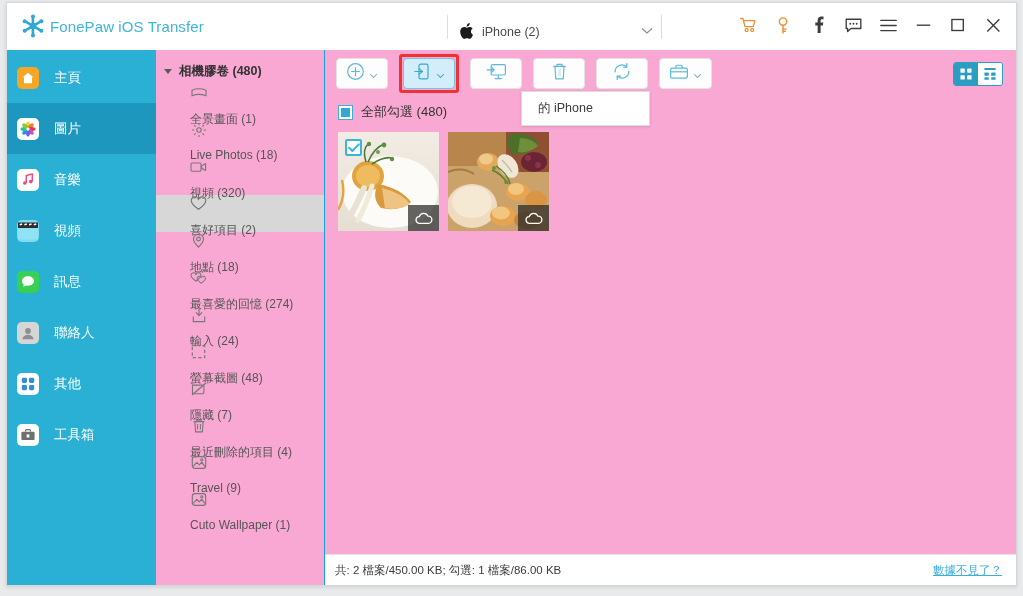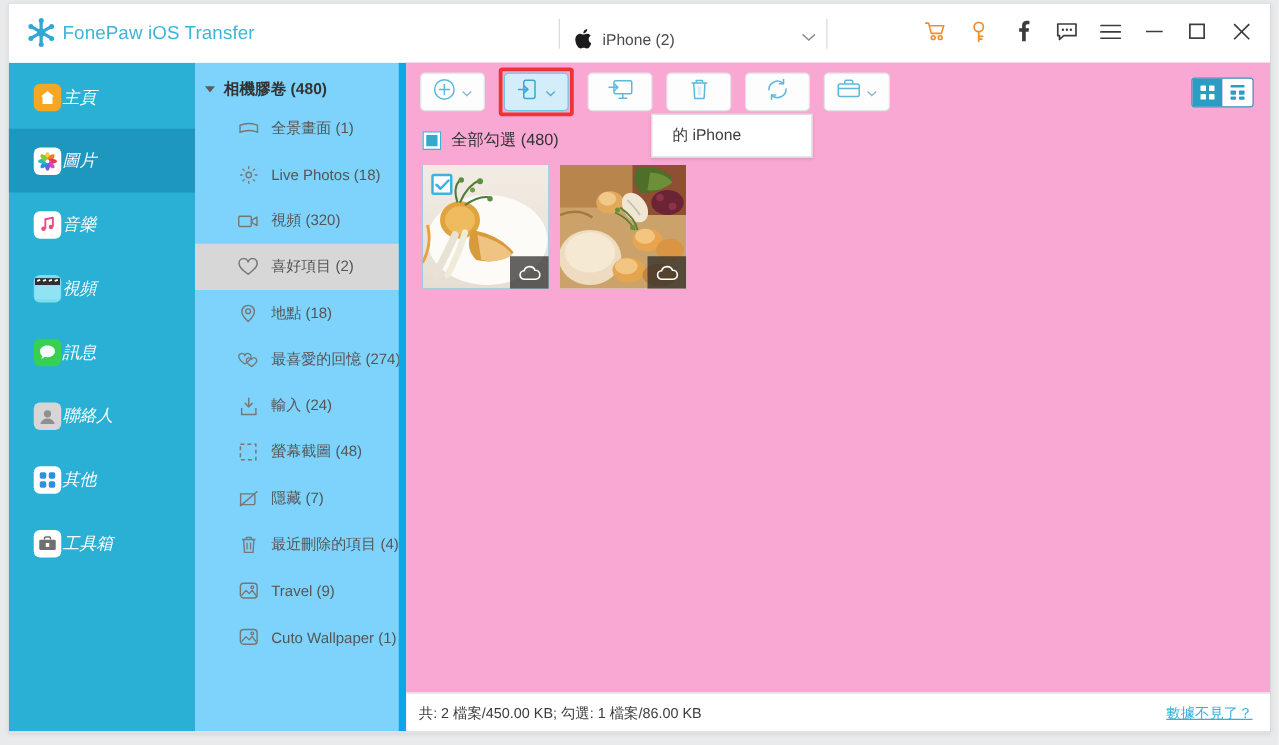--- a/index.html
+++ b/index.html
@@ -75,62 +75,62 @@
 
   
   .sidebar {
     width: 149px; flex: 0 0 149px;
     background: #29b0d4;
     padding-top: 2px;
   }
   .nav-item {
     height: 51px;
     display: flex; align-items: center;
-    padding-left: 20px;
-    gap: 1px;
+    padding-left: 10px;
+    gap: 15px;
     cursor: pointer;
-    font-style: italic;
   }
   .nav-item.active { background: #1d97bd; }
   .nav-ico {
     width: 22px; height: 22px; border-radius: 5px;
     flex: 0 0 22px;
     display: flex; align-items: center; justify-content: center;
     overflow: hidden;
     background: #ffffff;
   }
   .nav-label { font-size: 13.5px; color: #ffffff; white-space: nowrap; }
 
   
   .tree {
     width: 169px; flex: 0 0 169px;
-    background: #7dd3fc;
-    border-right: 6px solid #0ea5e9;
+    background: #f9a8d4;
+    border-right: 1px solid #0ea5e9;
     padding-top: 8px;
     overflow: hidden;
   }
   .tree-head {
     display: flex; align-items: center;
     gap: 7px; height: 26px;
     padding-left: 8px;
     cursor: pointer;
   }
   .tri {
     width: 0; height: 0;
     border-left: 4.5px solid transparent;
     border-right: 4.5px solid transparent;
     border-top: 5.5px solid #5b5b5b;
   }
   .tree-head-label { font-size: 12.5px; color: #333; font-weight: bold; }
   .tree-item {
     height: 37px;
-    display: flex; align-items: center;
+    display: flex; align-items: flex-start;
     padding-left: 34px;
     gap: 10px;
     cursor: pointer;
+    flex-direction: column;
   }
   .tree-item.sel { background: #d7d7d7; }
   .ti-ico { width: 17px; height: 17px; flex: 0 0 17px;
             display:flex; align-items:center; justify-content:center; }
   .ti-label { font-size: 12px; color: #555; white-space: nowrap; }
 
   
   .content {
     flex: 1; min-width: 0;
     background: #f9a8d4;

